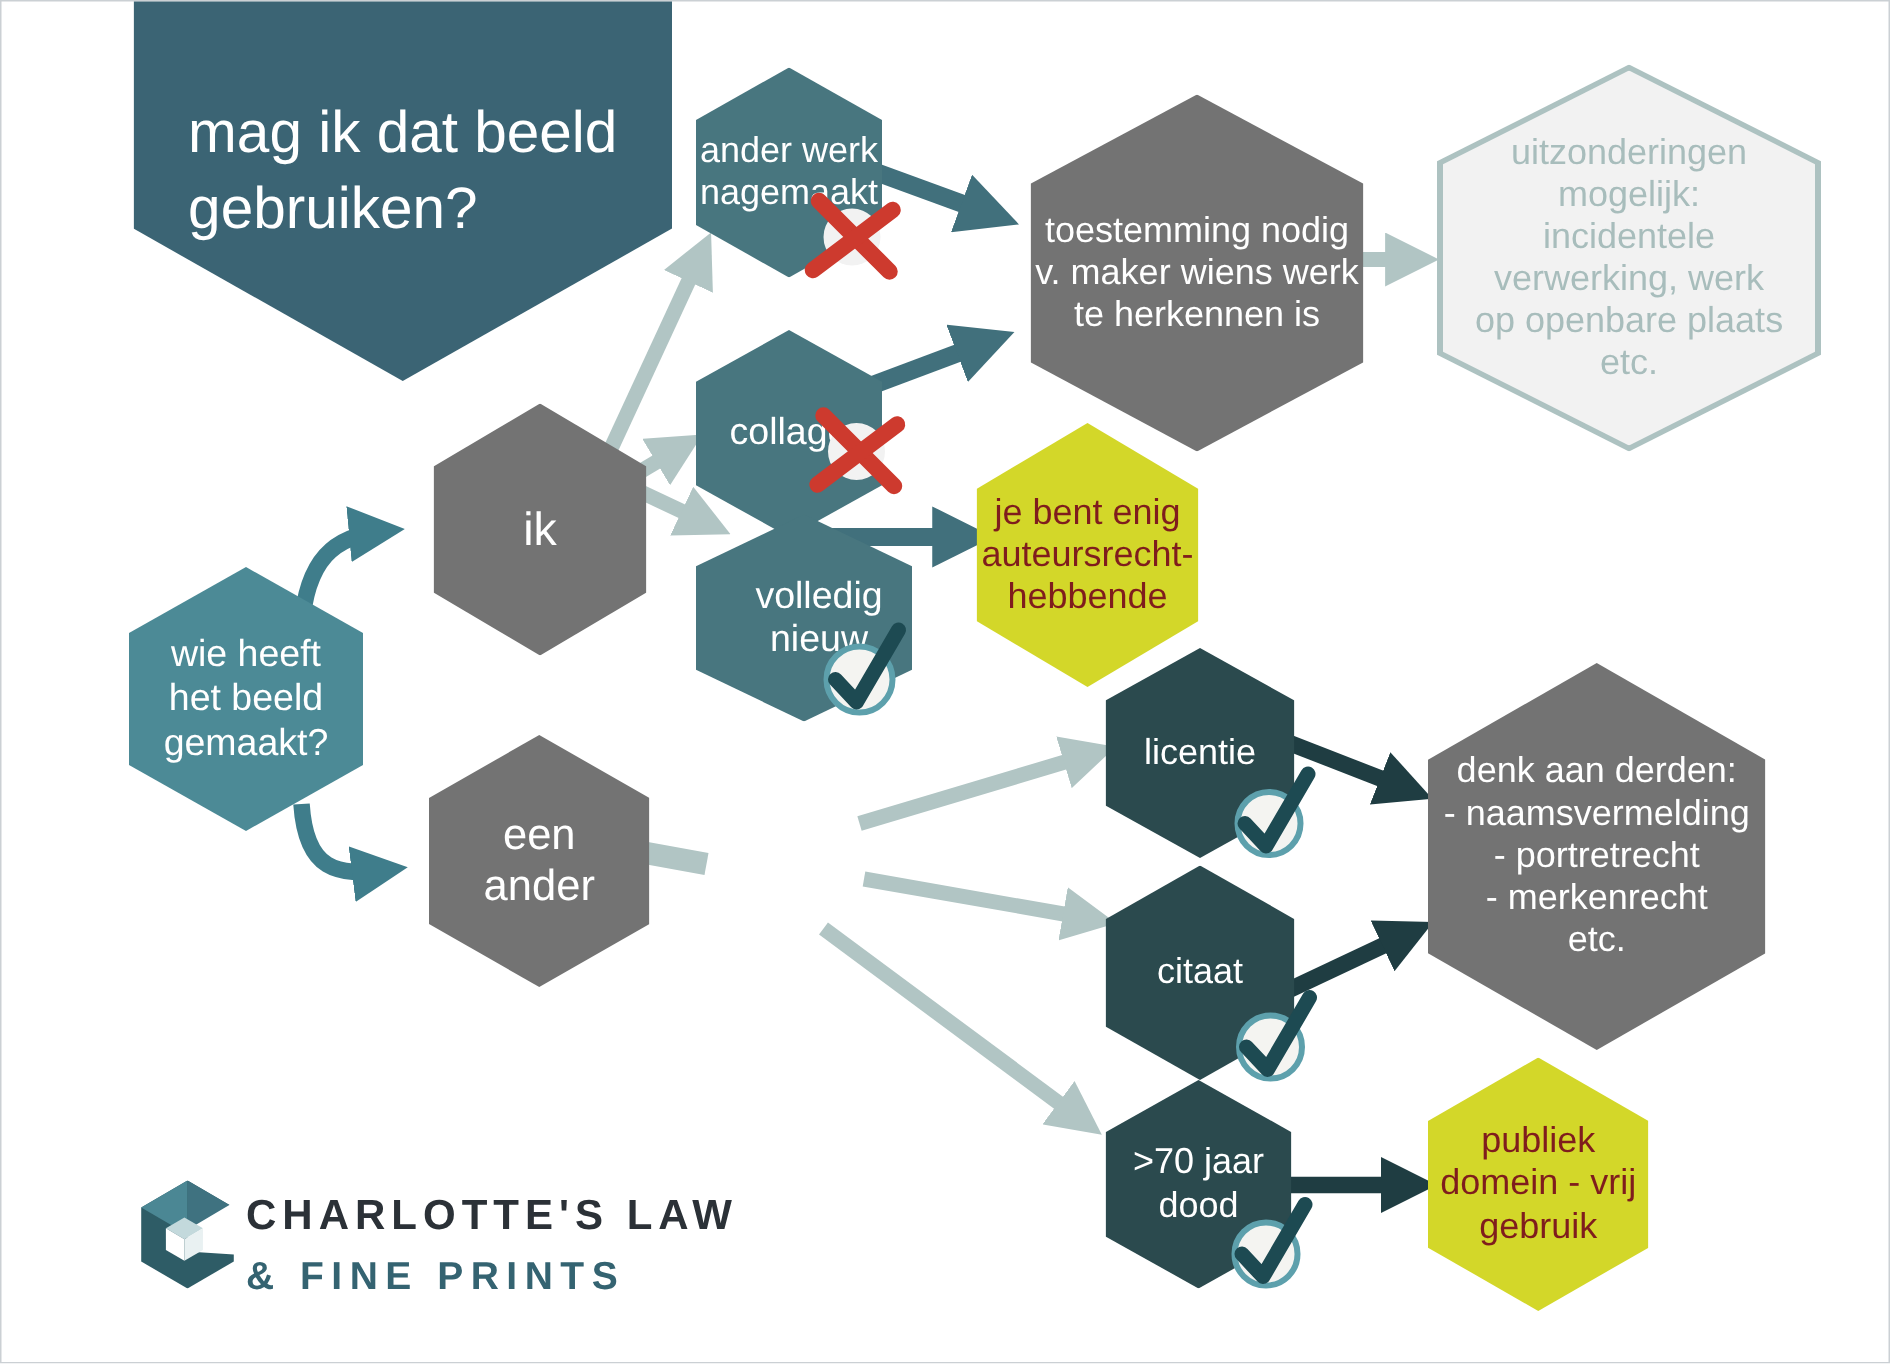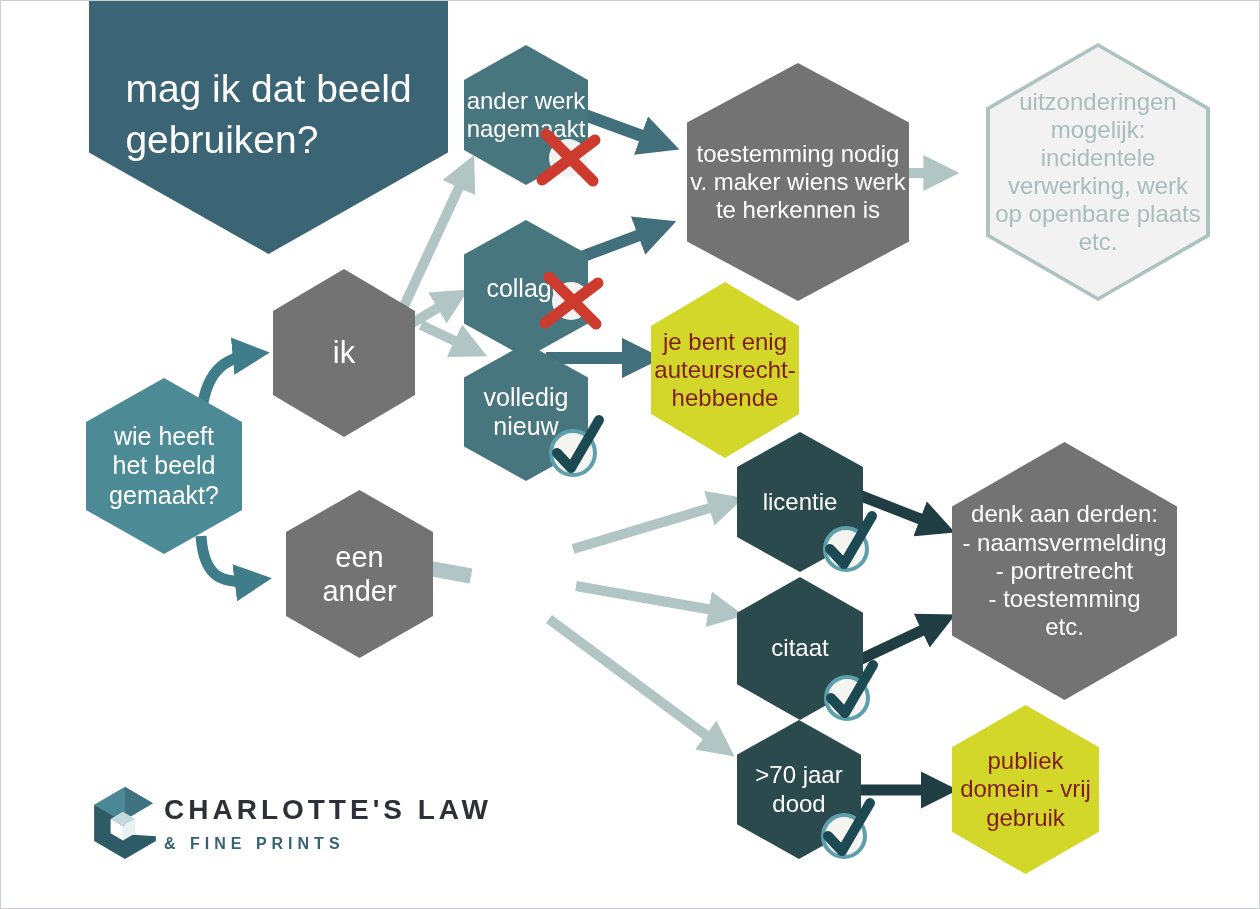--- a/index.html
+++ b/index.html
@@ -35,21 +35,21 @@
   }
   .outline-hex .inner{
     position:absolute;left:4px;top:4px;right:4px;bottom:4px;background:#f2f2f2;
     clip-path:polygon(50% 0,100% 25%,100% 75%,50% 100%,0 75%,0 25%);
     display:flex;align-items:center;justify-content:center;text-align:center;
     color:#a8bdbc;font-size:24px;line-height:1.17;
   }
   .logo{position:absolute;left:93px;top:786px;z-index:2;display:flex;align-items:flex-start;}
   .logo-text{margin-left:8px;padding-top:7px;}
   .logo-name{font-size:28px;font-weight:bold;letter-spacing:4px;color:#2b3137;}
-  .logo-tag{font-size:16px;font-weight:bold;letter-spacing:5px;color:#346371;margin-top:9px;}
+  .logo-tag{font-size:26px;font-weight:bold;letter-spacing:5px;color:#346371;margin-top:9px;}
 </style>
 </head>
 <body>
 
 <div class="canvas">
 
   <svg class="layer z1" width="1260" height="909" viewBox="0 0 1260 909">
     <defs>
       <marker id="ah-sage" viewBox="0 0 10 10" refX="6" refY="5" markerWidth="3.6" markerHeight="3.6" orient="auto">
           <path d="M0 0 L10 5 L0 10 Z" fill="#b1c5c4"></path>
@@ -85,40 +85,40 @@
   <div class="banner">
     <span class="lbl">mag ik dat beeld
 gebruiken?</span>
   </div>
 
   <div class="hex c-bright fs25" style="left:85px;top:377px;width:156px;height:176px;">
     <span class="lbl">wie heeft
 het beeld
 gemaakt?</span>
   </div>
-  <div class="hex c-sage fs31" style="left:272px;top:268px;width:142px;height:168px;">
+  <div class="hex c-sage fs31" style="left:288px;top:268px;width:142px;height:168px;">
     <span class="lbl">ik</span>
   </div>
   <div class="hex c-teal" style="left:463px;top:44px;width:124px;height:140px;">
     <span class="lbl">ander werk
 nagemaakt</span>
   </div>
   <div class="hex c-teal fs25" style="left:463px;top:219px;width:124px;height:138px;">
     <span class="lbl">collage</span>
   </div>
-  <div class="hex c-teal fs25" style="left:463px;top:342px;width:124px;height:138px;">
+  <div class="hex c-teal fs25" style="left:463px;top:342px;width:124px;height:138px;padding-left:20px;">
     <span class="lbl">volledig
 nieuw</span>
   </div>
   <div class="hex c-sage" style="left:686px;top:62px;width:222px;height:238px;">
     <span class="lbl">toestemming nodig
 v. maker wiens werk
 te herkennen is</span>
   </div>
-  <div class="outline-hex" style="left:957px;top:42px;width:224px;height:258px;margin-left:28px;">
+  <div class="outline-hex" style="left:957px;top:42px;width:256px;height:258px;">
     <div class="inner">
       <span class="lbl">uitzonderingen
 mogelijk:
 incidentele
 verwerking, werk
 op openbare plaats
 etc.</span>
     </div>
   </div>
   <div class="hex c-yellow" style="left:650px;top:281px;width:148px;height:176px;">
@@ -137,21 +137,21 @@
     <span class="lbl">citaat</span>
   </div>
   <div class="hex c-dark" style="left:736px;top:719px;width:124px;height:139px;">
     <span class="lbl">&gt;70 jaar
 dood</span>
   </div>
   <div class="hex c-sage" style="left:951px;top:441px;width:225px;height:258px;">
     <span class="lbl">denk aan derden:
 - naamsvermelding
 - portretrecht
-- toestemming
+- merkenrecht
 etc.</span>
   </div>
   <div class="hex c-yellow" style="left:951px;top:704px;width:147px;height:169px;">
     <span class="lbl">publiek
 domein - vrij
 gebruik</span>
   </div>
 
   <svg class="layer z3" width="1260" height="909" viewBox="0 0 1260 909">
     <g>

